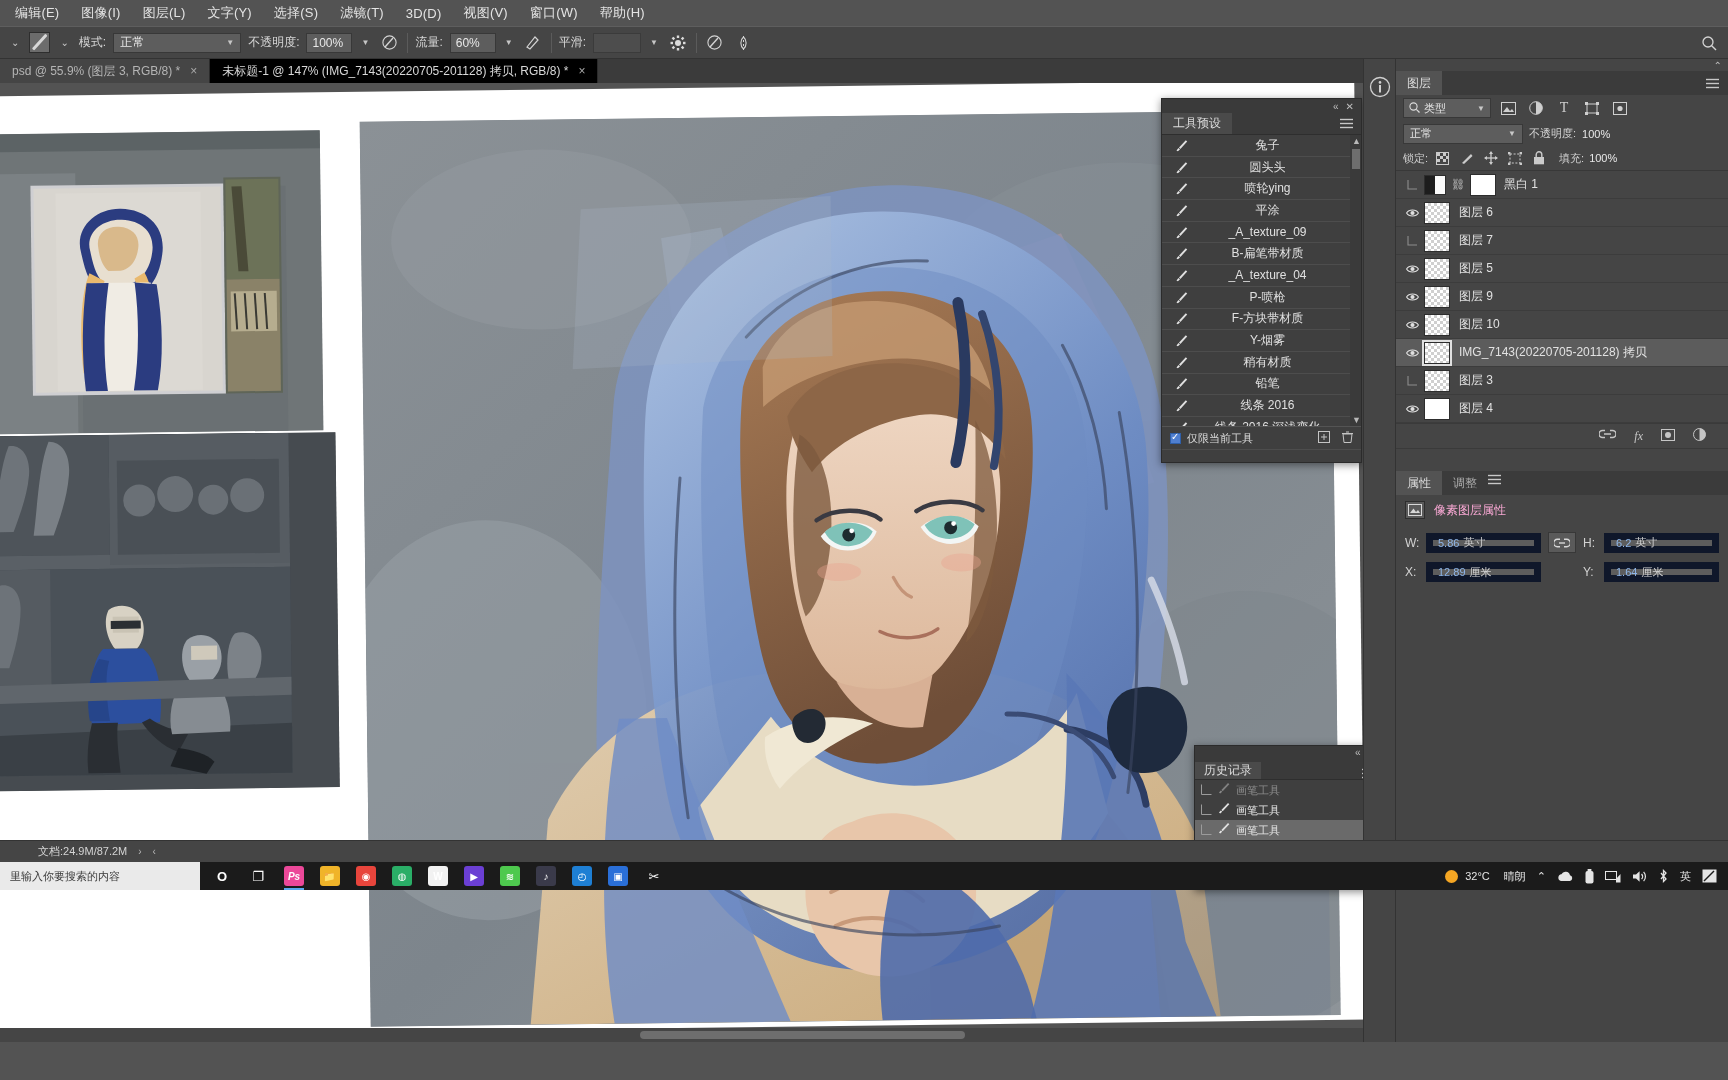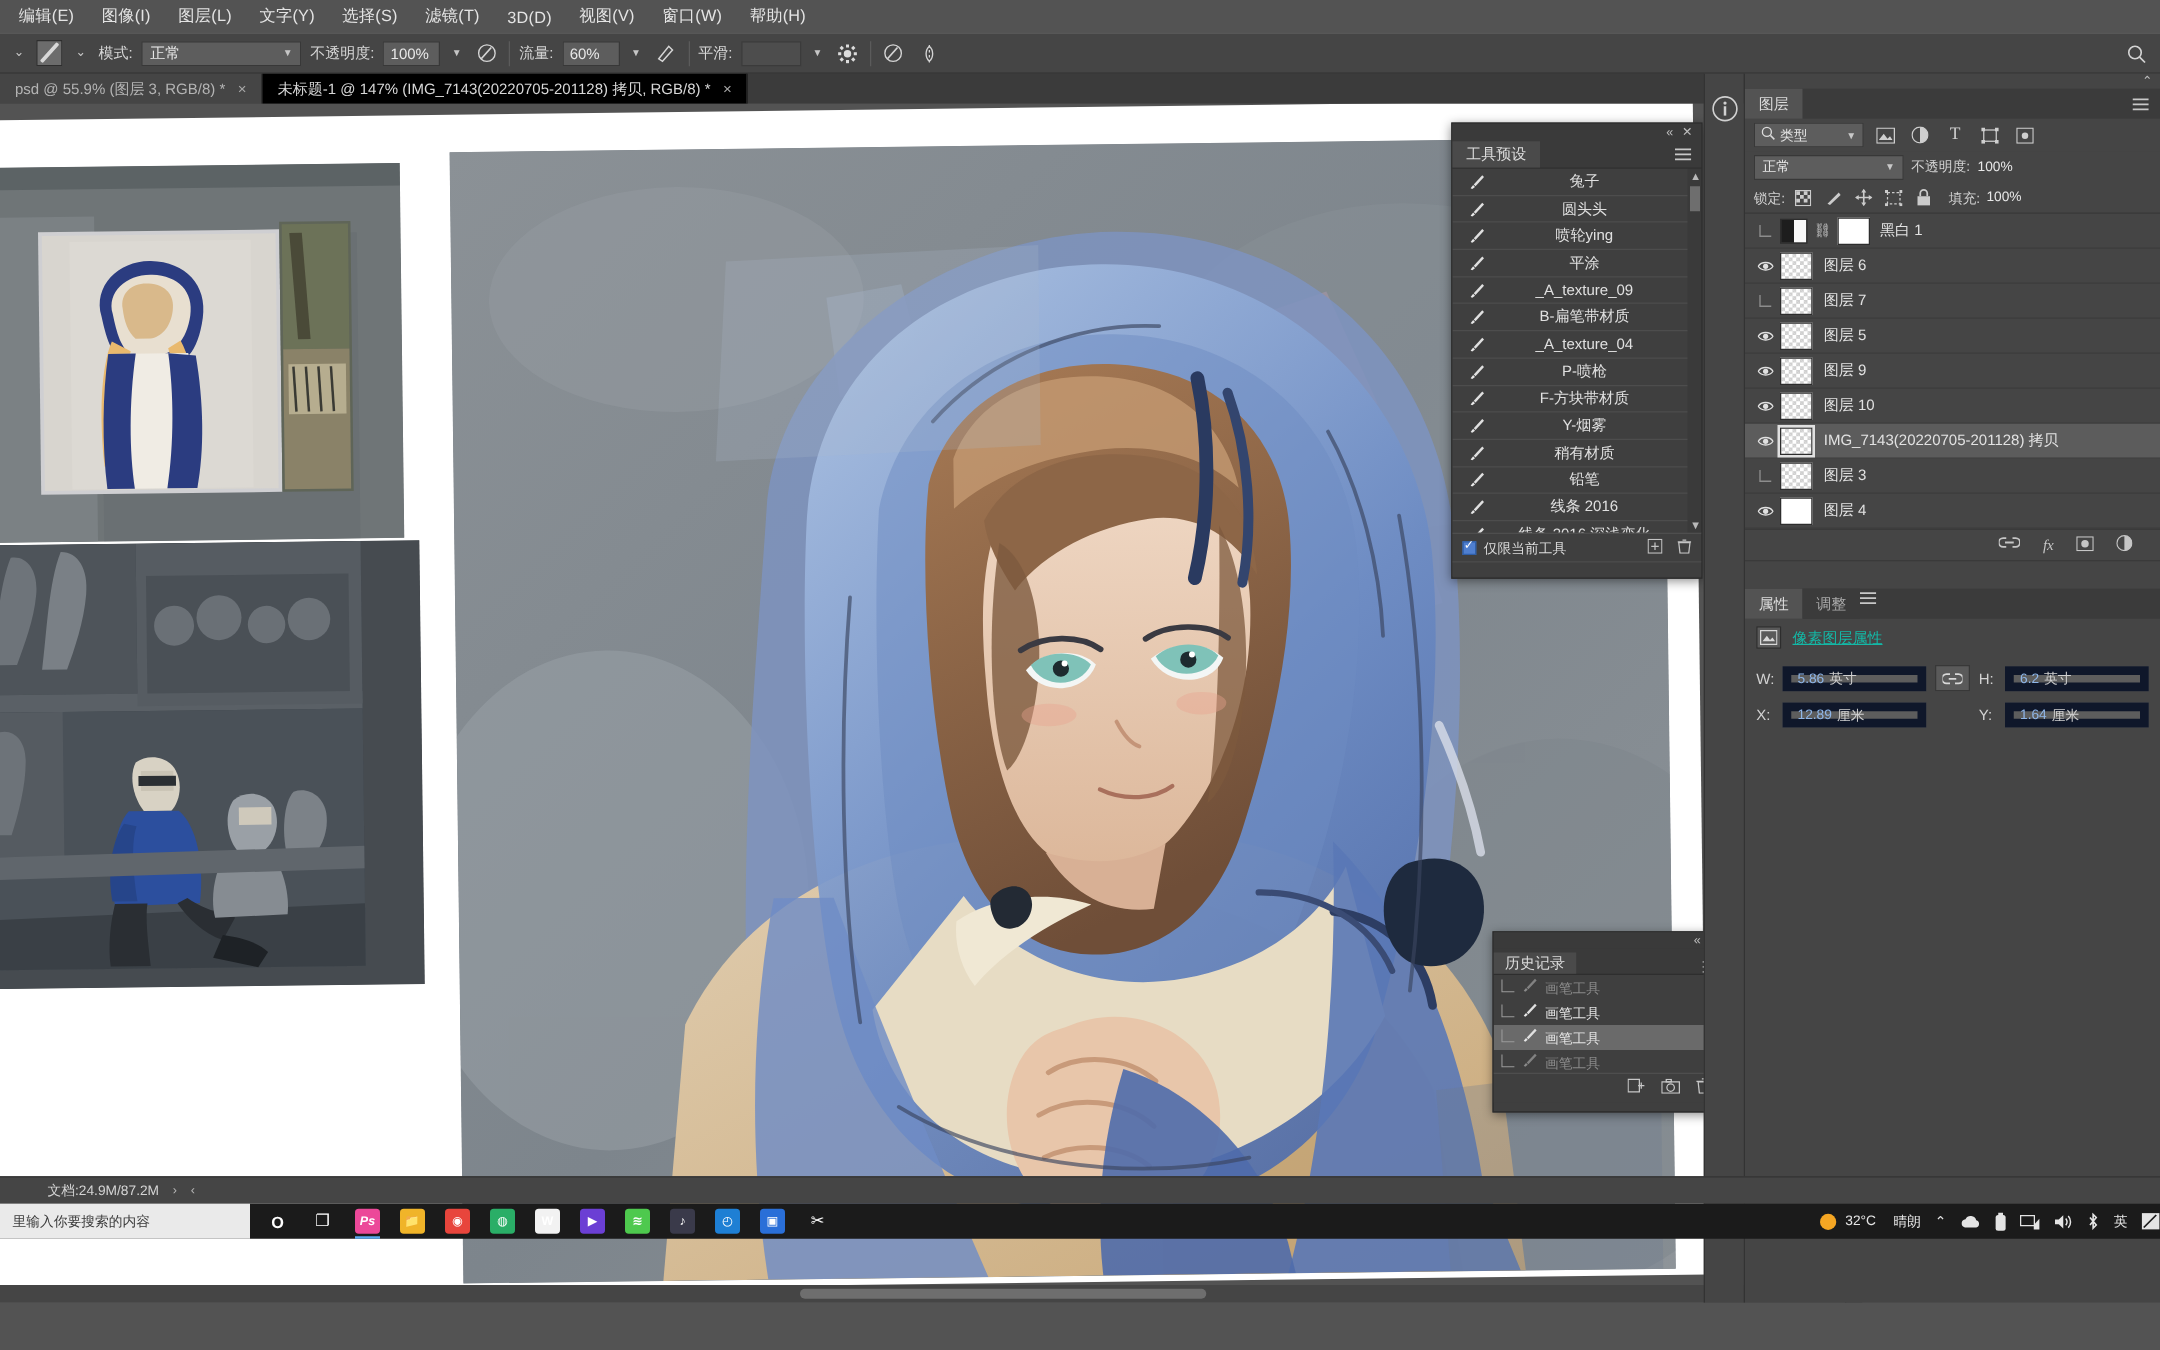--- a/index.html
+++ b/index.html
@@ -1,18 +1,18 @@
 <!DOCTYPE html>
 <html><head>
 <meta charset="utf-8">
 <style>
   * { box-sizing: border-box; margin:0; padding:0; }
   html,body { width:1728px; height:1080px; overflow:hidden; background:#535353;
               font-family:"Liberation Sans","DejaVu Sans",sans-serif; }
-  #app { position:relative; width:1728px; height:991px; background:#535353; }
+  #app { position:relative; width:1728px; height:890px; background:#535353; }
 
   
   .menubar { position:absolute; left:0; top:0; width:1728px; height:26px;
              background:#535353; display:flex; align-items:center; padding-left:4px; }
   .menuitem { font-size:13px; color:#e4e4e4; padding:3px 11px; white-space:nowrap;
               letter-spacing:.2px; }
 
   
   .optbar { position:absolute; left:0; top:26px; width:1728px; height:33px;
             background:#454545; border-top:1px solid #5e5e5e; border-bottom:1px solid #333;
@@ -169,21 +169,21 @@
   .linkico { color:#c9c9c9; font-size:11px; margin-right:5px; }
 
   .dock-fxbar { height:26px; display:flex; align-items:center; justify-content:flex-end;
                 gap:18px; padding-right:22px; border-top:1px solid #3a3a3a;
                 border-bottom:1px solid #3a3a3a; color:#c6c6c6; font-size:12px; background:#454545; }
 
   .ptabs { height:24px; background:#3b3b3b; display:flex; align-items:stretch; margin-top:22px; }
   .prow-title { height:30px; display:flex; align-items:center; gap:9px; padding:0 9px; }
   .pimg { width:20px; height:18px; background:#5a5a5a; border:1px solid #2d2d2d;
           display:flex; align-items:center; justify-content:center; }
-  .ptitle { font-size:12px; color:#14b8a6;text-decoration:underline; }
+  .ptitle { font-size:12px; color:#f9a8d4; }
   .pfields { padding:7px 9px 0 9px; }
   .pfrow { display:flex; align-items:center; gap:7px; margin-bottom:9px; }
   .pf-lab { font-size:12px; color:#d2d2d2; width:14px; }
   .pf-in { flex:1; height:20px; background:#5d5d5d; border:7px solid #0f172a; display:flex;
            align-items:center; padding:0 5px; }
   .pf-in .val { font-size:11px; color:#8fb6e8; }
   .pf-in .unit { font-size:11px; color:#d0d0d0; margin-left:4px; }
   .linkbtn { width:28px; height:21px; background:#5a5a5a; border:1px solid #383838;
              display:flex; align-items:center; justify-content:center; color:#d8d8d8; font-size:12px; }
 
@@ -199,21 +199,21 @@
              display:flex; align-items:center; }
   .searchbox { width:200px; height:28px; background:#eaeaea; display:flex; align-items:center;
                padding-left:10px; }
   .searchbox .st { font-size:11px; color:#3a3a3a; white-space:nowrap; }
   .tb-ico { width:36px; height:28px; display:flex; align-items:center; justify-content:center;
             position:relative; }
   .tb-ico .g { width:20px; height:20px; border-radius:3px; display:flex; align-items:center;
                justify-content:center; font-size:10px; color:#fff; font-weight:bold; }
   .tb-ico.run::after { content:""; position:absolute; bottom:0; left:8px; width:20px; height:2px;
                        background:#5aa9ee; }
-  .tray { margin-left:auto; display:flex; align-items:center; gap:11px; }
+  .tray { margin-left:auto; display:flex; align-items:center; gap:11px; padding-right:11px; }
   .tray .ti { font-size:11px; color:#e4e4e4; display:flex; align-items:center; }
   .sun { width:13px; height:13px; border-radius:50%; background:#f5a623; }
 </style>
 </head>
 <body>
 
 <div id="app">
 
   <div class="menubar">
     <div class="menuitem">编辑(E)</div>

